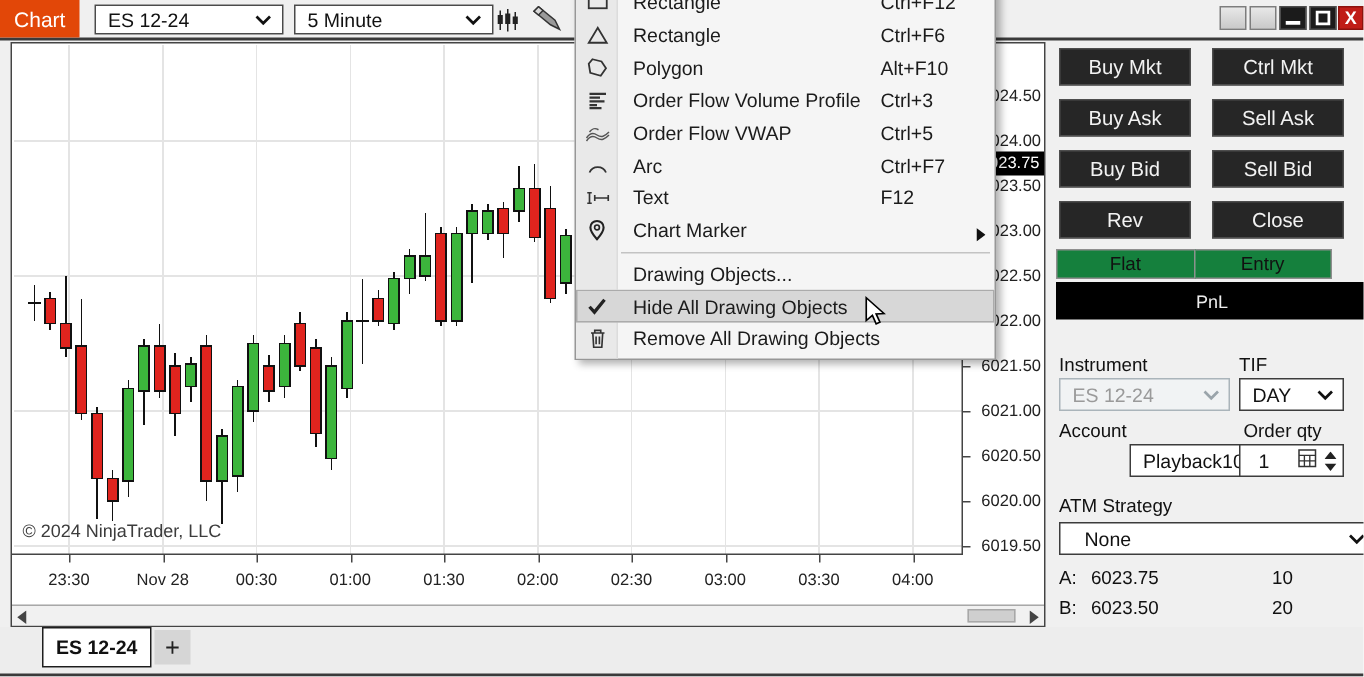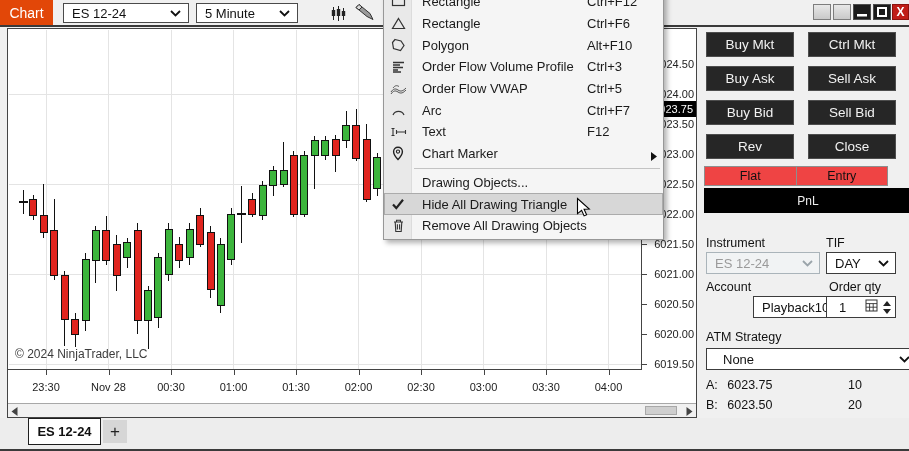--- a/index.html
+++ b/index.html
@@ -28,21 +28,21 @@
   .x-label { position:absolute; top:352px; width:56px; text-align:center; font-size:11px; color:#222; }
   .x-tick { position:absolute; top:341px; width:1px; height:5px; background:#444; }
   .hscroll { position:absolute; left:0; top:374px; width:688px; height:14px; background:#f1f1f1; border-top:1px solid #a8a8a8; }
   .hs-arrow { position:absolute; top:2px; width:10px; height:10px; display:flex; align-items:center; justify-content:center; }
   .hs-thumb { position:absolute; left:637px; top:2px; width:32px; height:9px; background:#cfcfcf; border:1px solid #a8a8a8; }
 
   
   .order-panel { position:absolute; left:698px; top:28px; width:211px; height:390px; background:#f0f0f0; }
   .trade-btn { position:absolute; width:88px; height:25px; background:#262626; border:1px solid #4d4d4d; color:#f2f2f2; font-size:13.5px; display:flex; align-items:center; justify-content:center; }
   .fe-row { position:absolute; left:6px; top:138px; width:184px; height:20px; display:flex; }
-  .fe-cell { flex:1; background:#ef4444; border:1px solid #8e8e8e; display:flex; align-items:center; justify-content:center; font-size:12.5px; color:#111; }
+  .fe-cell { flex:1; background:#15803d; border:1px solid #8e8e8e; display:flex; align-items:center; justify-content:center; font-size:12.5px; color:#111; }
   .fe-cell + .fe-cell { border-left:none; }
   .pnl-bar { position:absolute; left:6px; top:160px; width:208px; height:25px; background:#000; color:#eee; font-size:12px; display:flex; align-items:center; justify-content:center; }
   .fld-label { position:absolute; font-size:12.5px; color:#111; }
   .sel { position:absolute; height:22px; background:#fff; border:1px solid #3c3c3c; display:flex; align-items:center; font-size:13px; padding-left:8px; }
   .sel .chev { margin-left:auto; padding-right:6px; display:flex; }
   .sel.disabled { background:#f1f3f4; border-color:#aab4ba; color:#9a9a9a; }
   .qty-box { position:absolute; height:22px; background:#fff; border:1px solid #3c3c3c; display:flex; align-items:center; font-size:13px; }
   .qty-val { padding-left:12px; flex:1; }
   .spin { display:flex; flex-direction:column; justify-content:center; gap:3px; padding:0 4px 0 5px; }
   .quote-row { position:absolute; font-size:12.5px; color:#111; }
@@ -71,21 +71,21 @@
 <div class="titlebar">
   <div class="chart-tab">Chart</div>
   <div class="combo" style="left:63px;width:126px;">
     <span>ES 12-24</span>
     <span class="chev">
         <svg width="11" height="7">
           <path d="M1 1l4.5 4.5L10 1" fill="none" stroke="#111" stroke-width="1.8"></path>
         </svg>
       </span>
   </div>
-  <div class="combo" style="left:196px;width:102px;">
+  <div class="combo" style="left:196px;width:133px;">
     <span>5 Minute</span>
     <span class="chev">
         <svg width="11" height="7">
           <path d="M1 1l4.5 4.5L10 1" fill="none" stroke="#111" stroke-width="1.8"></path>
         </svg>
       </span>
   </div>
   <div class="tb-icon" style="left:328px;">
     <svg width="17" height="17">
         <path d="M3.5 2v13M8.5 1v15M13.5 3v12" stroke="#222" stroke-width="1"></path>
@@ -441,21 +441,21 @@
         <span class="mi-icon"></span>
         <span class="mi-label">Drawing Objects...</span>
         <span class="mi-short"></span>
       </div>
       <div class="menu-row hovered">
         <span class="mi-icon">
           <svg width="14" height="12">
             <path d="M2 6.5l3.3 3.6L12 1.8" fill="none" stroke="#222" stroke-width="2.2"></path>
           </svg>
         </span>
-        <span class="mi-label">Hide All Drawing Triangle</span>
+        <span class="mi-label">Hide All Drawing Objects</span>
         <span class="mi-short"></span>
       </div>
       <div class="menu-row">
         <span class="mi-icon">
           <svg width="13" height="15">
             <path d="M2 4h9M4.5 4V2.2h4V4M3.2 4l.6 9.5h5.4L9.8 4M5.4 6.3v5.2M7.6 6.3v5.2" fill="none" stroke="#333" stroke-width="1.1"></path>
           </svg>
         </span>
         <span class="mi-label">Remove All Drawing Objects</span>
         <span class="mi-short"></span>

